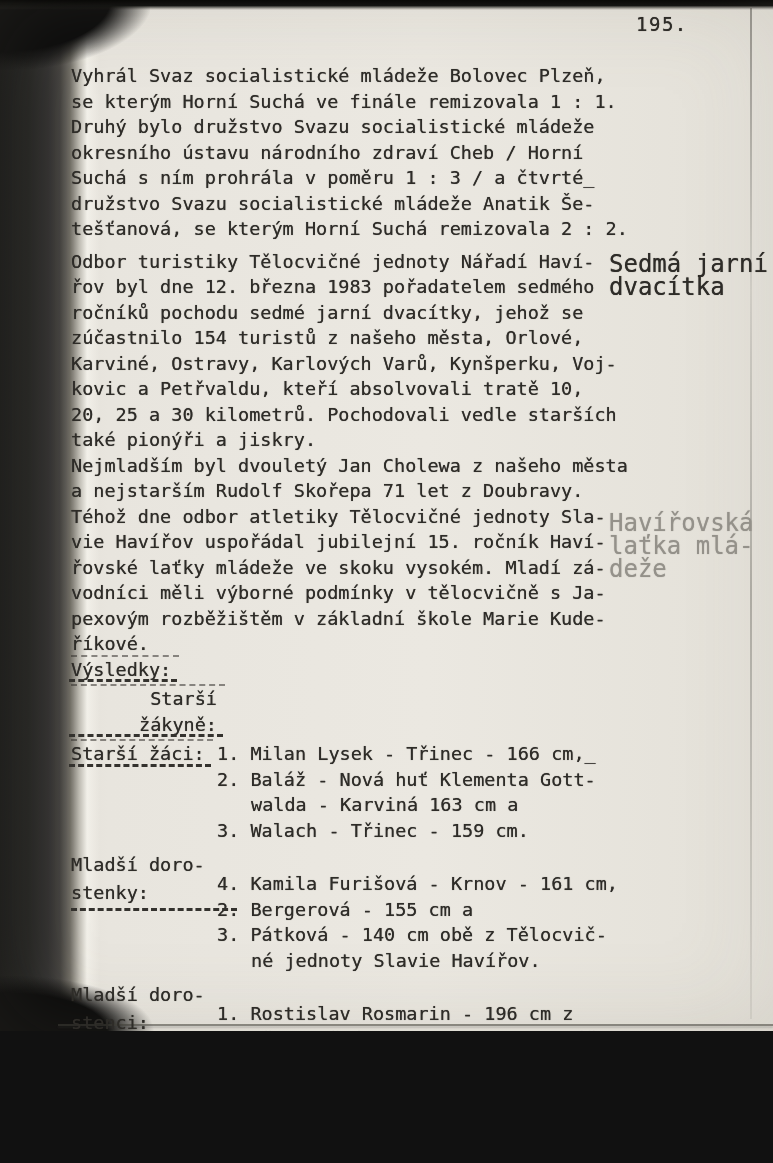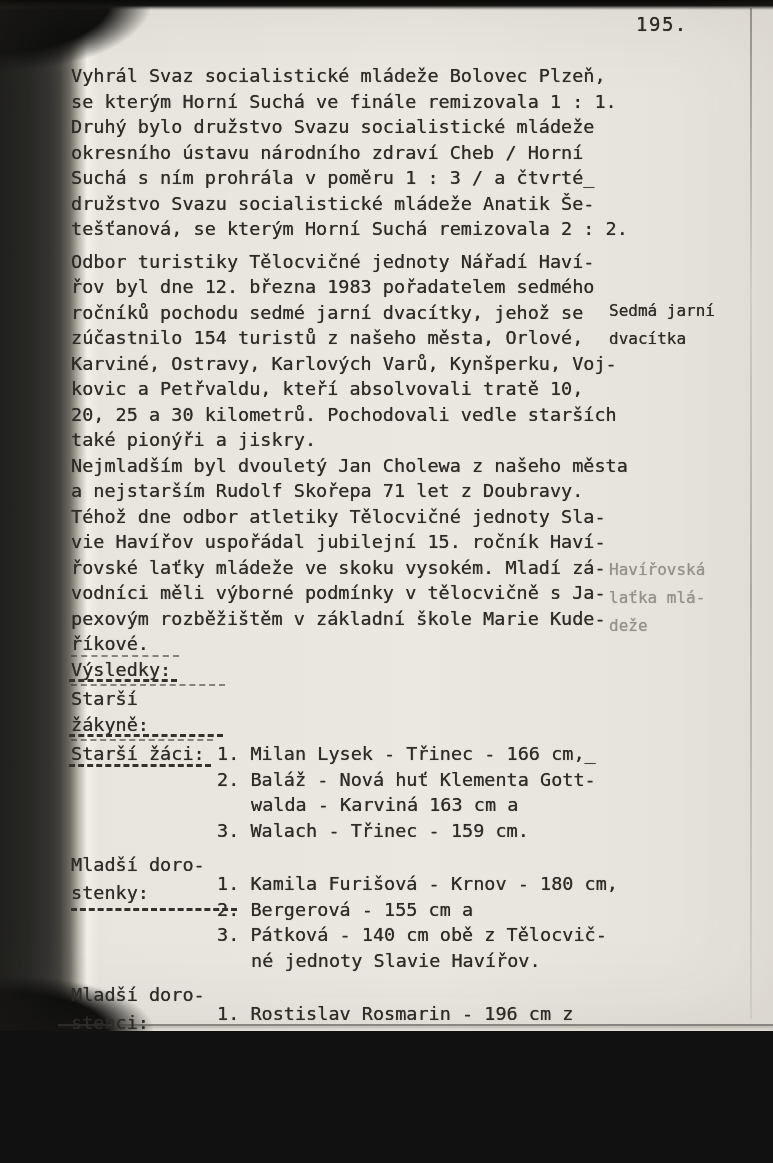--- a/index.html
+++ b/index.html
@@ -69,32 +69,32 @@
   .items .item { white-space: pre-line; padding-left: 34px; text-indent: -34px; }
   .items-offset { margin-top: 24px; }
   .label-2line {
     line-height: 28px; padding-top: 4px;
     white-space: pre-line; position: relative; display: inline-block;
   }
   .label-2line::after {
     content: ""; position: absolute; left: 0; right: -32px; bottom: -4px;
     border-top: 3.5px dashed #34322e;
   }
-  .tw-heading { position: relative; display: inline-block; }
+  .tw-heading { position: relative; display: inline-block; text-align: right; }
   .tw-heading::before {
     content: ""; position: absolute; left: 0; right: -8px; top: -2px;
     border-top: 2px dashed rgba(52,50,46,.55);
   }
   .tw-heading::after {
     content: ""; position: absolute; left: -2px; right: -6px; bottom: 0px;
     border-top: 3.5px dashed #34322e;
   }
   .margin-note {
     position: absolute; left: 609px;
-    font-size: 16px; line-height: 28px; white-space: pre-line; margin-top: 44px;
+    font-size: 24px; line-height: 23px; white-space: pre-line;
   }
   .note1 { top: 253px; text-shadow: 0 0 .7px rgba(46,44,40,.85); }
   .note2 { top: 512px; color: #94918a; text-shadow: 0 0 1px rgba(148,145,138,.8); }
 </style>
 </head>
 <body>
 
 <div class="scan">
   <div class="binding"></div>
   <div class="corner-tl"></div>
@@ -164,21 +164,21 @@
         <div class="item">3. Walach - Třinec - 159 cm.</div>
       </div>
     </div>
 
     <div class="results-group">
       <div>
         <span class="label-2line">Mladší doro-
 stenky:</span>
       </div>
       <div class="items items-offset">
-        <div class="item">1. Kamila Furišová - Krnov - 180 cm,</div>
+        <div class="item">4. Kamila Furišová - Krnov - 161 cm,</div>
         <div class="item">2. Bergerová - 155 cm a</div>
         <div class="item">3. Pátková - 140 cm obě z Tělocvič-
 né jednoty Slavie Havířov.</div>
       </div>
     </div>
 
     <div class="results-group">
       <div>
         <span class="label-2line">Mladší doro-
 stenci:</span>

